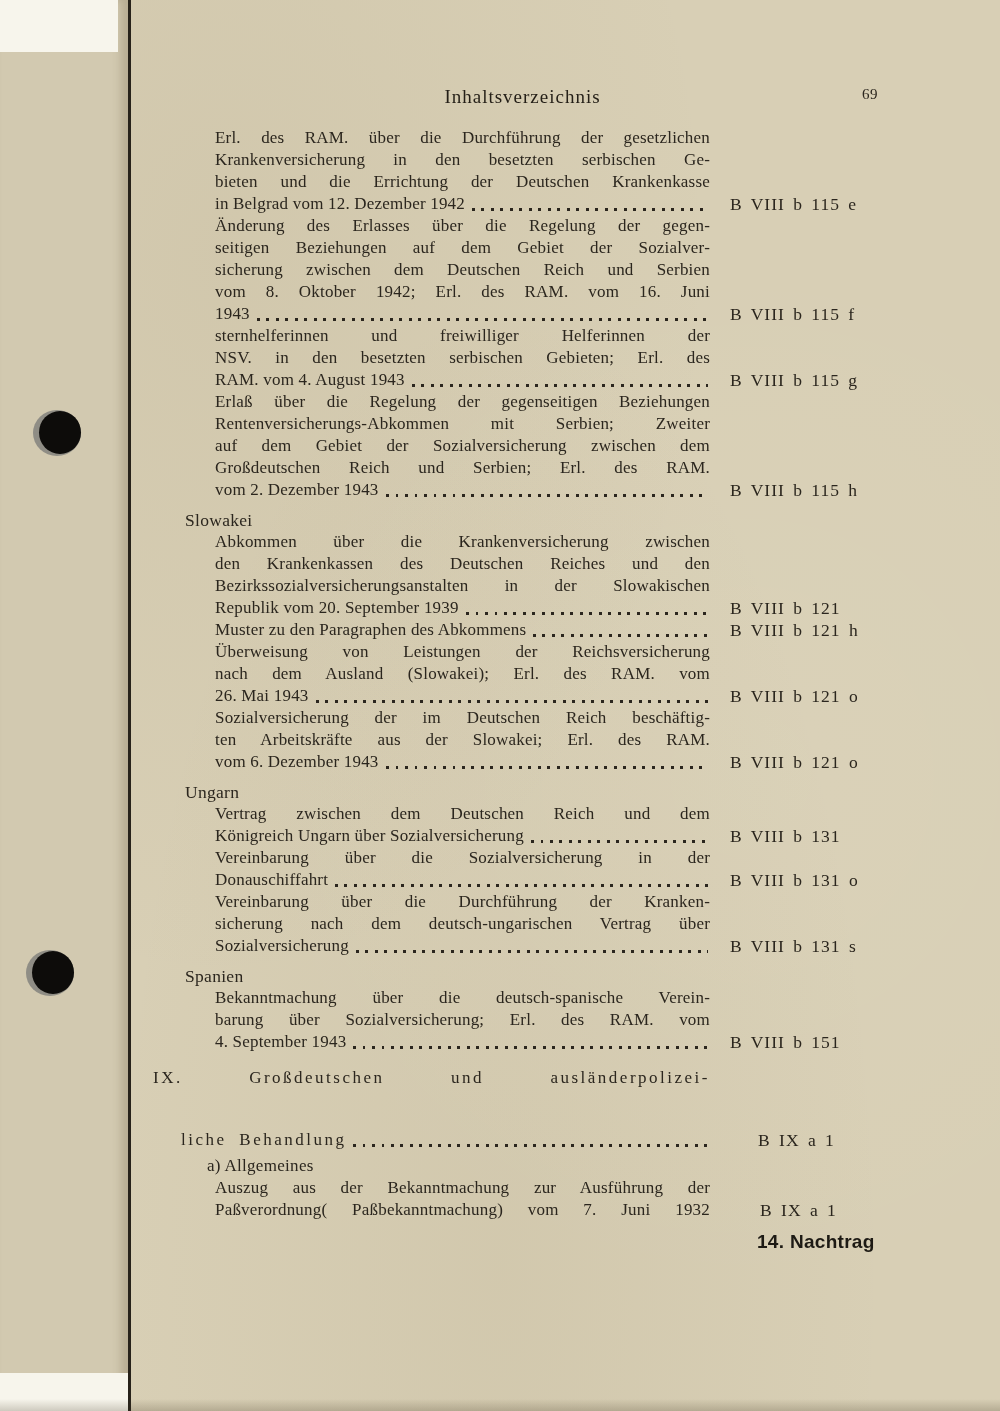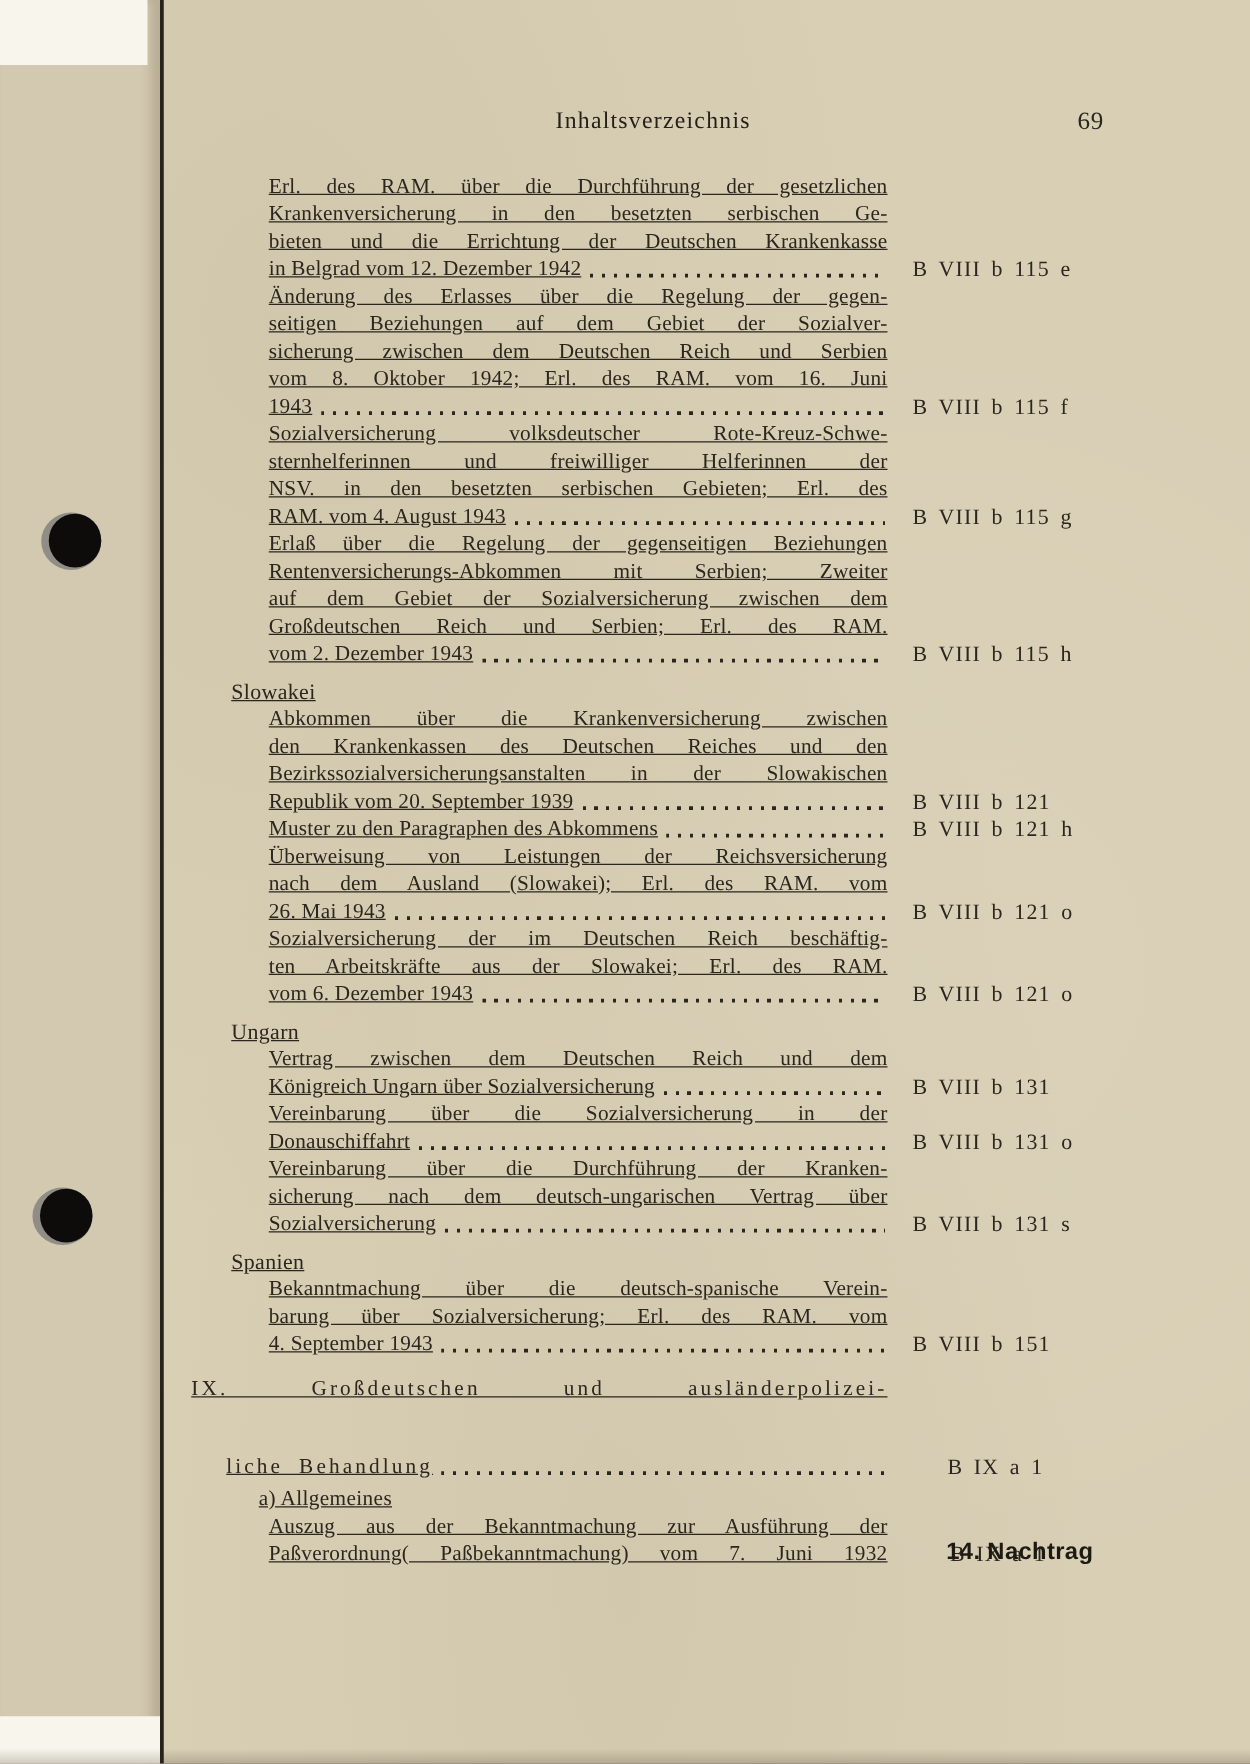--- a/index.html
+++ b/index.html
@@ -21,23 +21,23 @@
   .corner-bl { left:0; top:1373px; width:128px; height:38px; }
   .hole { position:absolute; width:48px; height:46px; border-radius:50%; background:#8f8d85; z-index:4; }
   .hole::after { content:''; position:absolute; right:0; top:1px; width:42px; height:43px; border-radius:50%; background:#0d0c0a; }
   .hole-top { left:33px; top:410px; }
   .hole-bottom { left:26px; top:950px; }
   .bottom-shade { position:absolute; left:0; right:0; bottom:0; height:12px;
     background:linear-gradient(to bottom, rgba(0,0,0,0), rgba(60,50,30,0.22)); z-index:5; }
 
   .header-title { position:absolute; left:185px; top:86px; width:675px; text-align:center;
     font-size:19px; letter-spacing:1px; color:#241f17; }
-  .page-number { position:absolute; left:862px; top:86px; font-size:20px; letter-spacing:0.5px; }
-
-  .toc { position:absolute; left:185px; top:138px; width:675px; z-index:3;text-decoration:underline; }
+  .page-number { position:absolute; left:862px; top:86px; font-size:15px; letter-spacing:0.5px; }
+
+  .toc { position:absolute; left:185px; top:127px; width:675px; z-index:3; }
 
   .entry { position:relative; margin-left:30px; }
   .entry-text { width:495px; font-size:17px; line-height:22px; letter-spacing:0.2px; }
   .jline { text-align:justify; text-align-last:justify; }
   .leaderline { display:flex; }
   .ltext { white-space:pre; }
   .leader { flex:1 1 auto; height:3px; margin:0 2px 4px 7px; align-self:flex-end;
     background:repeating-linear-gradient(90deg, #2b261e 0 2.6px, transparent 2.6px 9.5px); }
   .entry-code { position:absolute; left:515px; bottom:0; line-height:22px; font-size:17.5px;
     letter-spacing:1px; word-spacing:3px; white-space:nowrap; }
@@ -89,21 +89,20 @@
           <div class="line jline">vom 8. Oktober 1942; Erl. des RAM. vom 16. Juni</div>
           <div class="line leaderline">
             <span class="ltext">1943</span>
             <span class="leader"></span>
           </div>
         </div>
         <div class="entry-code">B VIII b 115 f</div>
       </div>
       <div class="entry">
         <div class="entry-text">
-          <div class="line jline">Sozialversicherung volksdeutscher Rote-Kreuz-Schwe-</div>
           <div class="line jline">sternhelferinnen und freiwilliger Helferinnen der</div>
           <div class="line jline">NSV. in den besetzten serbischen Gebieten; Erl. des</div>
           <div class="line leaderline">
             <span class="ltext">RAM. vom 4. August 1943</span>
             <span class="leader"></span>
           </div>
         </div>
         <div class="entry-code">B VIII b 115 g</div>
       </div>
       <div class="entry">

